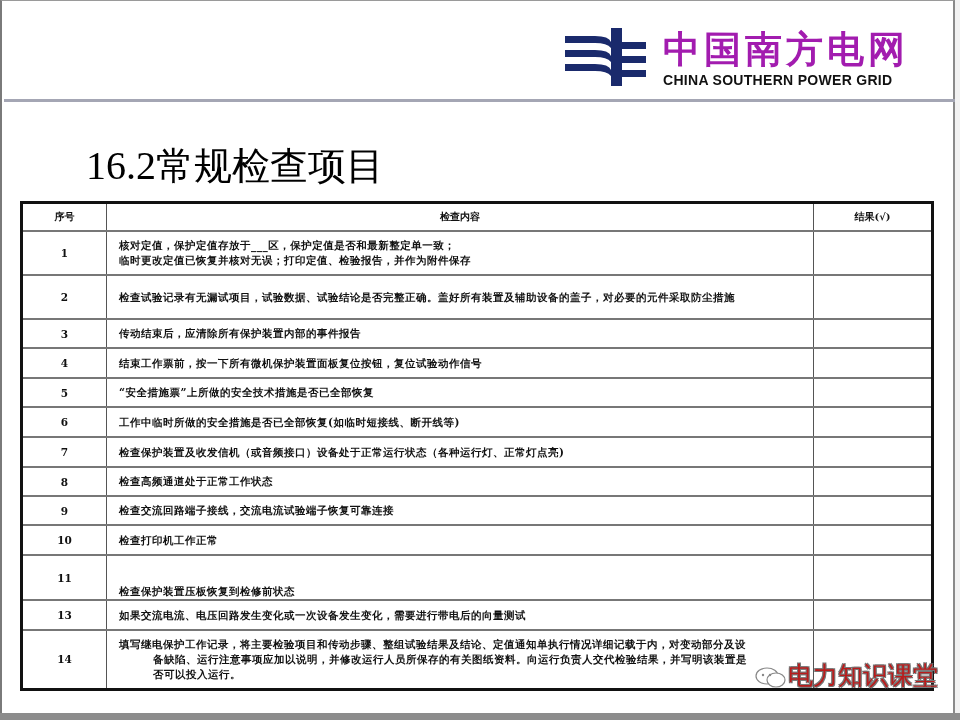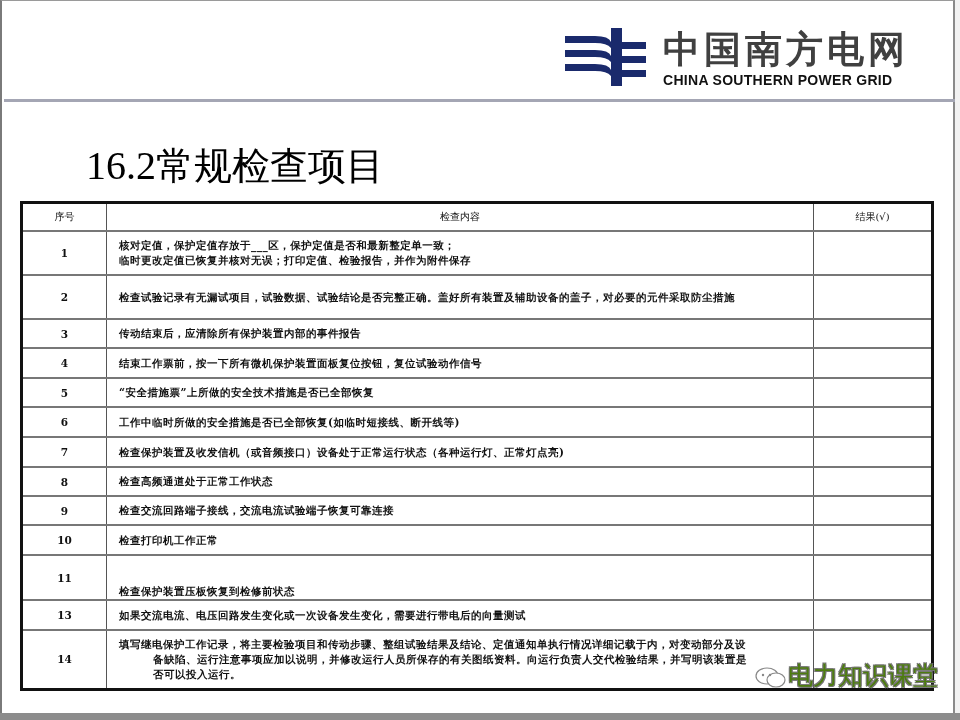--- a/index.html
+++ b/index.html
@@ -7,49 +7,49 @@
          font-family:"DejaVu Serif","Liberation Serif",serif; }
   .slide { position:absolute; left:0; top:0; width:955px; height:713px; background:#fff;
            border-left:2px solid #7a7a7a; border-top:1px solid #9a9a9a; border-right:2px solid #8a8a8a;
            box-sizing:border-box; }
   .bottom-bar { position:absolute; left:0; top:713px; width:960px; height:7px; background:#8c8c8c; }
   .right-gap { position:absolute; left:955px; top:0; width:5px; height:713px; background:#f2f2f2; }
 
   .logo { position:absolute; left:563px; top:27px; width:350px; height:60px; }
   .logo-mark { position:absolute; left:0; top:0; width:84px; height:58px; }
   .logo-cn { position:absolute; left:98px; top:2px; font-family:"DejaVu Sans","Liberation Sans",sans-serif;
-             font-weight:bold; font-size:37px; letter-spacing:4px; color:#404040; line-height:40px; white-space:nowrap; }
+             font-weight:bold; font-size:37px; letter-spacing:4px; color:#a21caf; line-height:40px; white-space:nowrap; }
   .logo-en { position:absolute; left:98px; top:44px; font-family:"Liberation Sans","DejaVu Sans",sans-serif;
              font-weight:bold; font-size:14px; letter-spacing:0.3px; color:#111; white-space:nowrap; }
 
   .hrule { position:absolute; left:2px; top:98px; width:951px; height:3px; background:#a4a6b4; }
 
   .page-title { position:absolute; left:84px; top:140px; font-size:40px; line-height:50px; color:#000;
                 font-family:"Liberation Serif","DejaVu Serif",serif; white-space:nowrap; }
   .page-title .cn { font-family:"DejaVu Sans","Liberation Sans",sans-serif; font-size:38px; }
 
   table.checklist { position:absolute; left:18px; top:200px; width:911px; border-collapse:collapse;
                     border:3px solid #111; table-layout:fixed; }
   table.checklist th, table.checklist td { border:1px solid #555; padding:0; font-size:10.5px; color:#111;
       font-family:"DejaVu Serif","Liberation Serif",serif; }
   table.checklist tr { border-bottom:2px solid #777; }
-  table.checklist th { height:26px; font-weight:normal; font-size:10px; }
+  table.checklist th { height:26px; font-weight:bold; font-size:10px; }
   col.c-no { width:85px; }
   col.c-content { width:707px; }
   col.c-result { width:119px; }
   td.no { text-align:center; font-weight:bold; }
   td.content { padding-left:12px !important; font-weight:bold; letter-spacing:0.5px; line-height:15px; }
   td.content .indent { padding-left:34px; display:block; }
   td.result { }
   th.h-content { text-align:center; }
 
   .watermark { position:absolute; left:752px; top:656px; height:40px; width:180px; }
   .wm-bubble { position:absolute; left:0; top:8px; width:34px; height:26px; }
   .wm-text { position:absolute; left:34px; top:2px; font-family:"DejaVu Sans","Liberation Sans",sans-serif;
-             font-size:25px; color:#4d7c0f; white-space:nowrap; letter-spacing:0px;
+             font-size:25px; color:#b91c1c; white-space:nowrap; letter-spacing:0px;
              text-shadow:-1px -1px 0 #777, 1px -1px 0 #777, -1px 1px 0 #777, 1px 1px 0 #777; }
 </style>
 </head>
 <body>
 
 <div class="slide">
 
   <div class="logo">
     <svg class="logo-mark" viewBox="0 0 84 58">
       <g fill="#1a2a6c">

